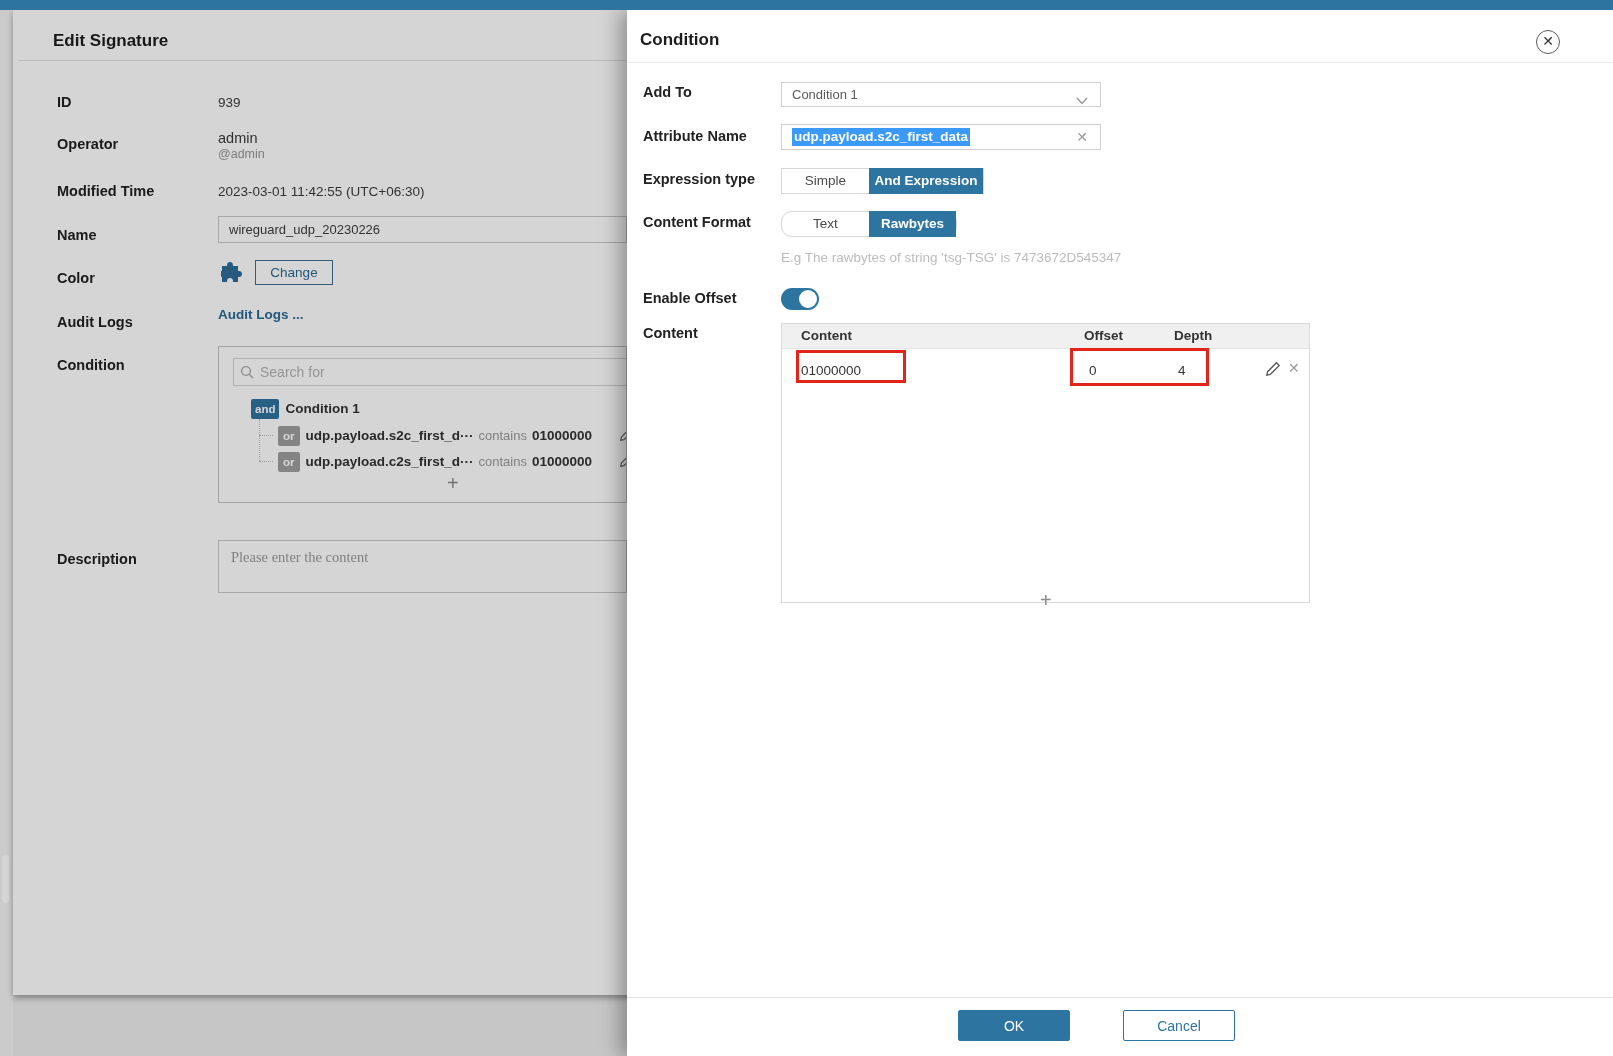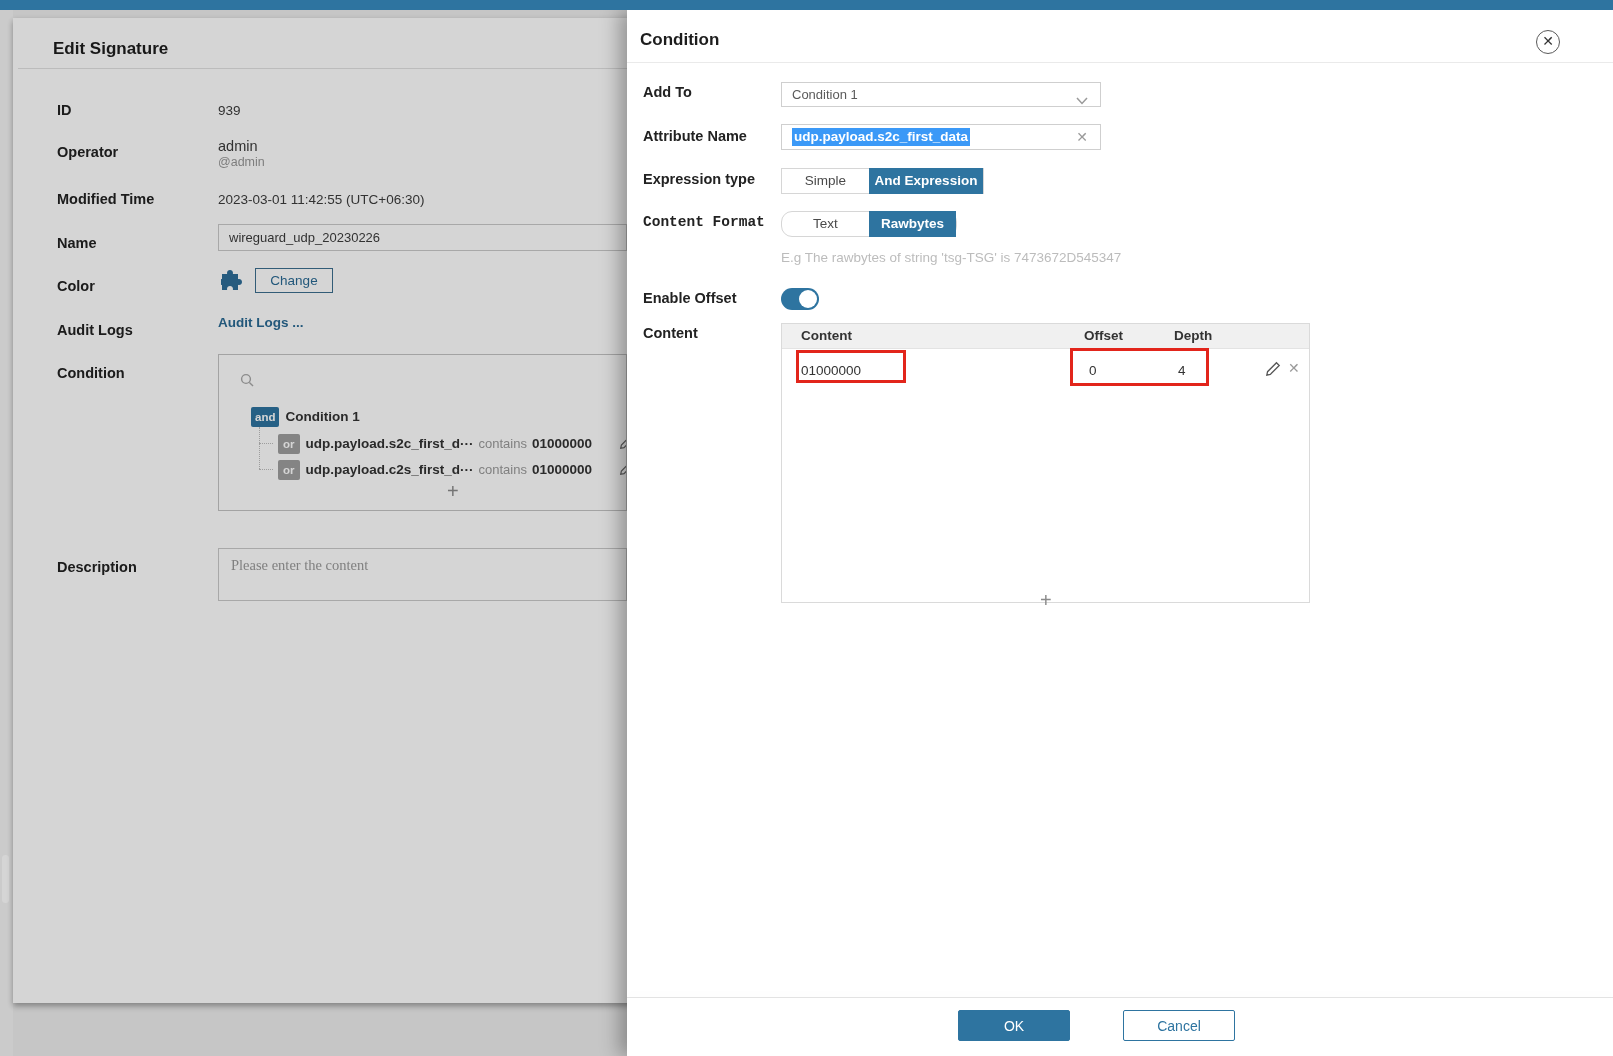--- a/index.html
+++ b/index.html
@@ -24,21 +24,21 @@
   }
   .left-scroll-strip {
     position: absolute; left: 0; top: 0; width: 13px; height: 1046px;
     background: #f4f4f4;
   }
   .left-scroll-thumb {
     position: absolute; left: 2px; top: 845px; width: 7px; height: 48px;
     background: #ffffff; border-radius: 4px;
   }
   .edit-dialog {
-    position: absolute; left: 13px; top: 8px; width: 641px; height: 985px;
+    position: absolute; left: 13px; top: 0; width: 641px; height: 985px;
     background: #ffffff; box-shadow: 0 3px 6px rgba(0,0,0,0.35);
   }
   .edit-title {
     position: absolute; left: 40px; top: 21px;
     font-size: 17px; font-weight: 700; color: #1d1d1d;
   }
   .edit-divider {
     position: absolute; left: 5px; right: 0; top: 50px;
     border-top: 1px solid #e2e2e2;
   }
@@ -238,20 +238,21 @@
         <path fill="#2e6e99" d="M11 4c1.7 0 3 1.3 3 3 0 .4-.1.7-.2 1H19v5.2c.3-.1.6-.2 1-.2 1.7 0 3 1.3 3 3s-1.3 3-3 3c-.4 0-.7-.1-1-.2V24h-5.2c.1-.3.2-.6.2-1 0-1.7-1.3-3-3-3s-3 1.3-3 3c0 .4.1.7.2 1H3v-5.2c-.3.1-.6.2-1 .2v-6c.4 0 .7.1 1 .2V8h5.2c-.1-.3-.2-.6-.2-1 0-1.7 1.3-3 3-3z"></path>
       </svg>
     </div>
     <button class="change-btn">Change</button>
 
     <div class="f-label" style="top:304px;">Audit Logs</div>
     <a class="audit-link">Audit Logs ...</a>
 
     <div class="f-label" style="top:347px;">Condition</div>
     <div class="cond-box">
+      <input class="cond-search" placeholder="Search for" style="">
       <span class="search-glyph">
         <svg width="14" height="14" viewBox="0 0 14 14">
           <circle cx="6" cy="6" r="4.4" fill="none" stroke="#a8a8a8" stroke-width="1.4"></circle>
           <line x1="9.4" y1="9.4" x2="13" y2="13" stroke="#a8a8a8" stroke-width="1.4"></line>
         </svg>
       </span>
 
       <div class="tree-vline"></div>
       <div class="tree-hstub" style="top:88px;"></div>
       <div class="tree-hstub" style="top:114px;"></div>
@@ -308,21 +309,21 @@
     <span class="attr-selected">udp.payload.s2c_first_data</span>
     <span class="attr-clear">✕</span>
   </div>
 
   <div class="m-label" style="top:161px;">Expression type</div>
   <div class="segmented" style="left:154px;top:158px;width:203px;">
     <div class="seg-opt" style="width:87px;">Simple</div>
     <div class="seg-opt selected" style="width:114px;">And Expression</div>
   </div>
 
-  <div class="m-label" style="top:204px;font-family:Liberation Mono, monospace;">Content Format</div>
+  <div class="m-label" style="top:204px;">Content Format</div>
   <div class="segmented" style="left:154px;top:201px;width:176px;border-radius:11px;">
     <div class="seg-opt" style="width:87px;">Text</div>
     <div class="seg-opt selected" style="width:87px;">Rawbytes</div>
   </div>
   <div class="hint-text">E.g The rawbytes of string 'tsg-TSG' is 7473672D545347</div>
 
   <div class="m-label" style="top:280px;">Enable Offset</div>
   <div class="toggle">
     <div class="toggle-knob"></div>
   </div>

